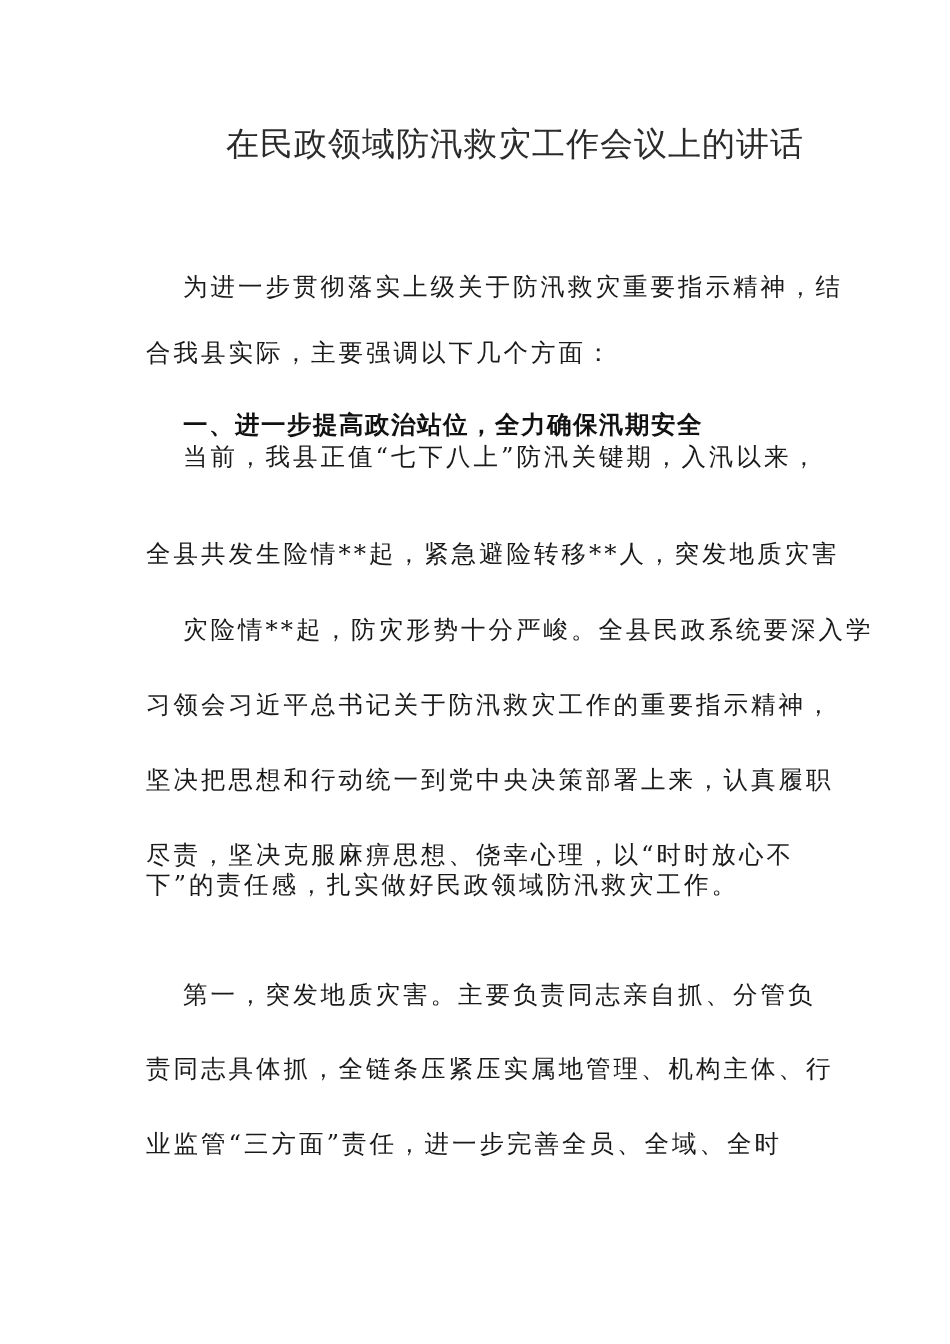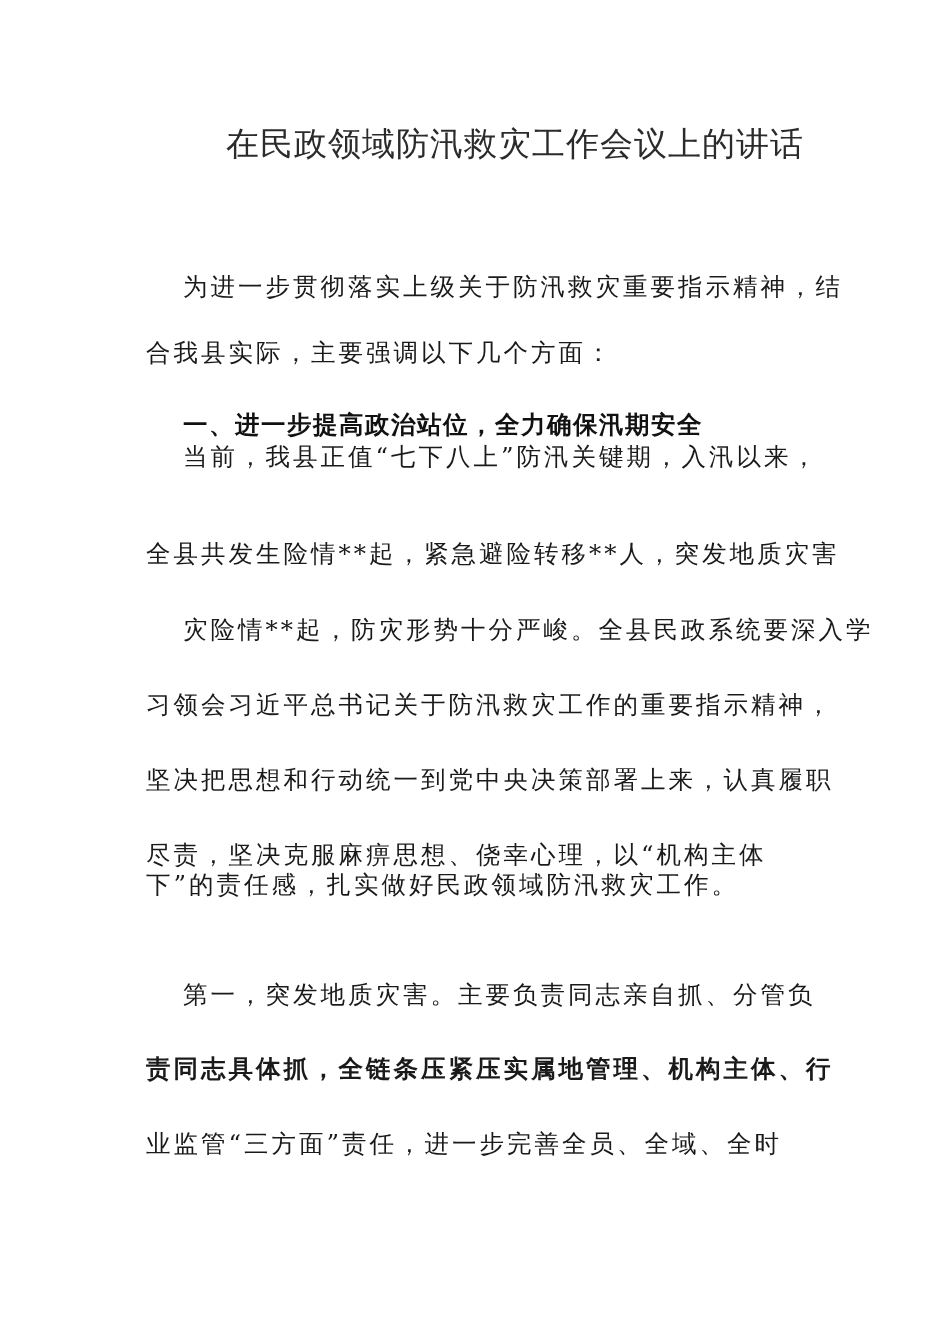--- a/index.html
+++ b/index.html
@@ -67,20 +67,20 @@
   <div class="line indent" style="top:259px;margin-top:11px;">为进一步贯彻落实上级关于防汛救灾重要指示精神，结</div>
   <div class="line" style="top:336px;">合我县实际，主要强调以下几个方面：</div>
 
   <div class="line heading" style="top:398px;margin-top:10px;">一、进一步提高政治站位，全力确保汛期安全</div>
 
   <div class="line indent" style="top:440px;">当前，我县正值“七下八上”防汛关键期，入汛以来，</div>
   <div class="line" style="top:537px;">全县共发生险情**起，紧急避险转移**人，突发地质灾害</div>
   <div class="line" style="top:613px;margin-left:37px;">灾险情**起，防灾形势十分严峻。全县民政系统要深入学</div>
   <div class="line" style="top:688px;">习领会习近平总书记关于防汛救灾工作的重要指示精神，</div>
   <div class="line" style="top:763px;">坚决把思想和行动统一到党中央决策部署上来，认真履职</div>
-  <div class="line" style="top:838px;">尽责，坚决克服麻痹思想、侥幸心理，以“机构主体</div>
+  <div class="line" style="top:838px;">尽责，坚决克服麻痹思想、侥幸心理，以“时时放心不</div>
   <div class="line" style="top:868px;">下”的责任感，扎实做好民政领域防汛救灾工作。</div>
 
   <div class="line indent" style="top:978px;">第一，突发地质灾害。主要负责同志亲自抓、分管负</div>
-  <div class="line" style="top:1052px;font-weight:bold;">责同志具体抓，全链条压紧压实属地管理、机构主体、行</div>
+  <div class="line" style="top:1052px;">责同志具体抓，全链条压紧压实属地管理、机构主体、行</div>
   <div class="line" style="top:1127px;">业监管“三方面”责任，进一步完善全员、全域、全时</div>
 
 </div>
 
 </body></html>

